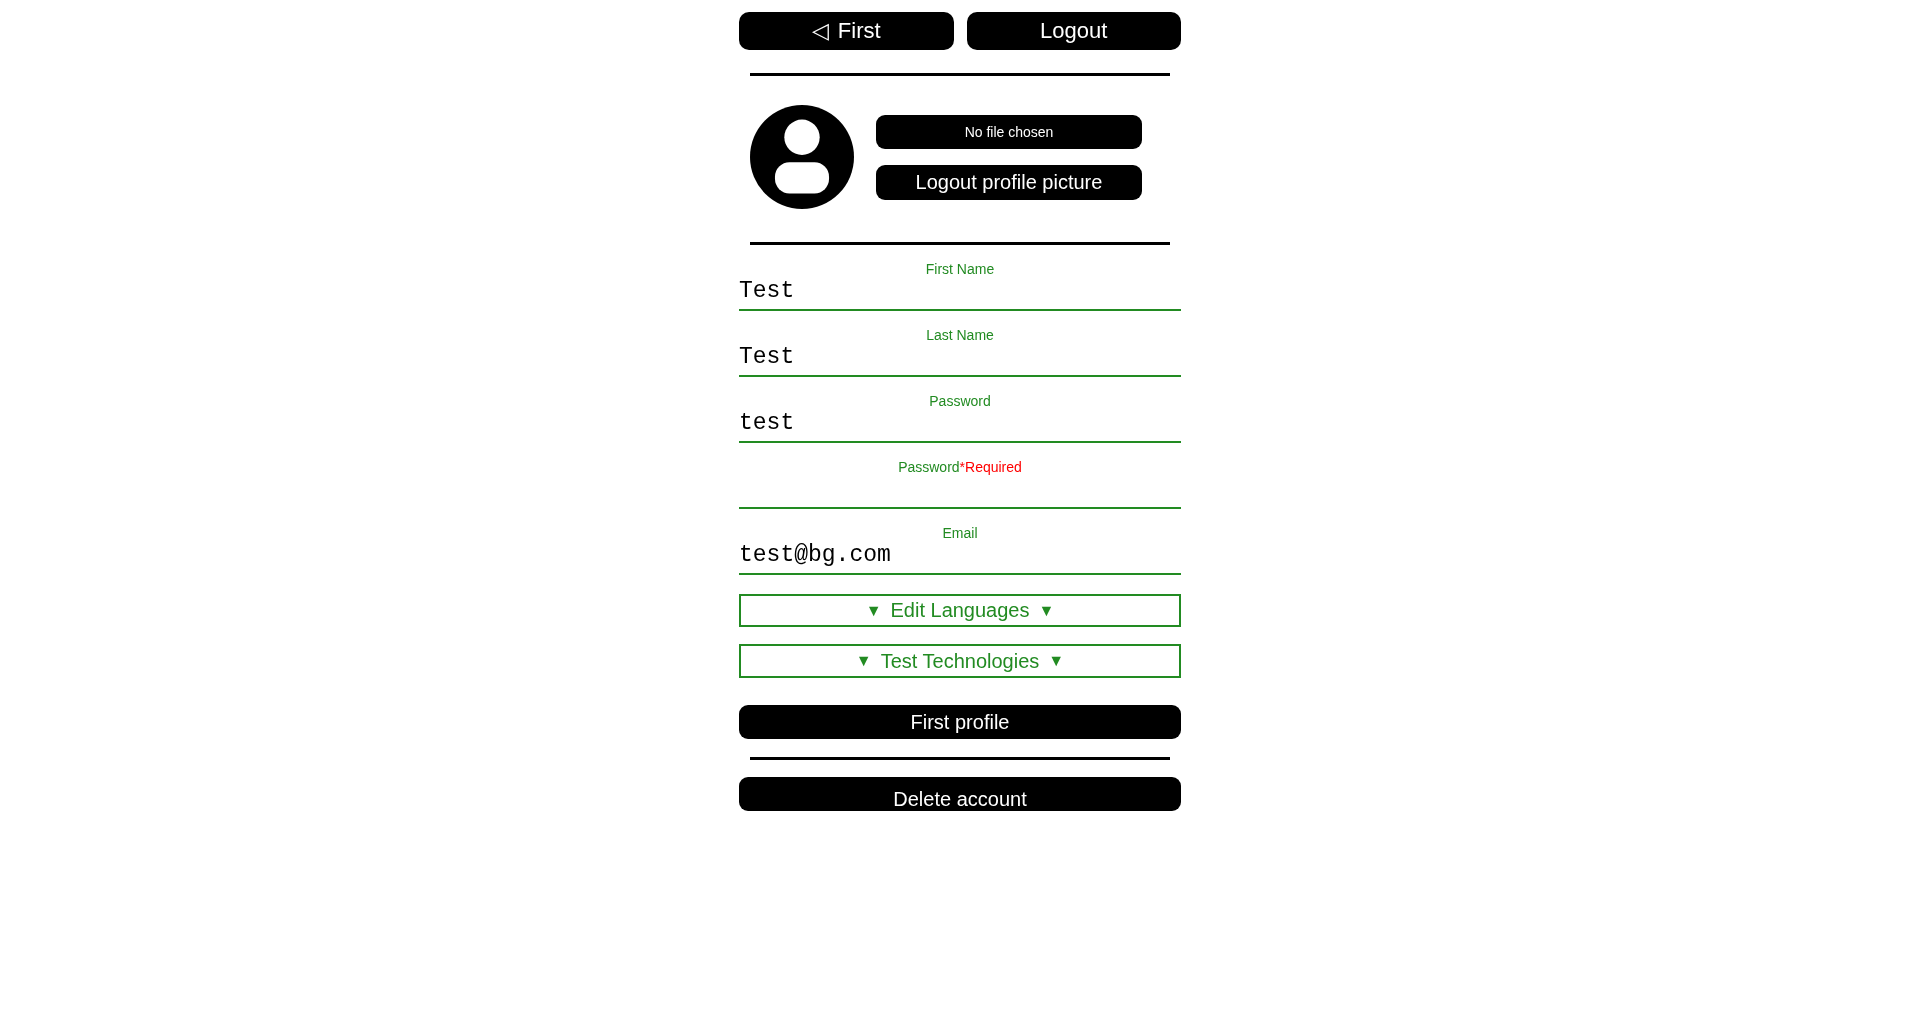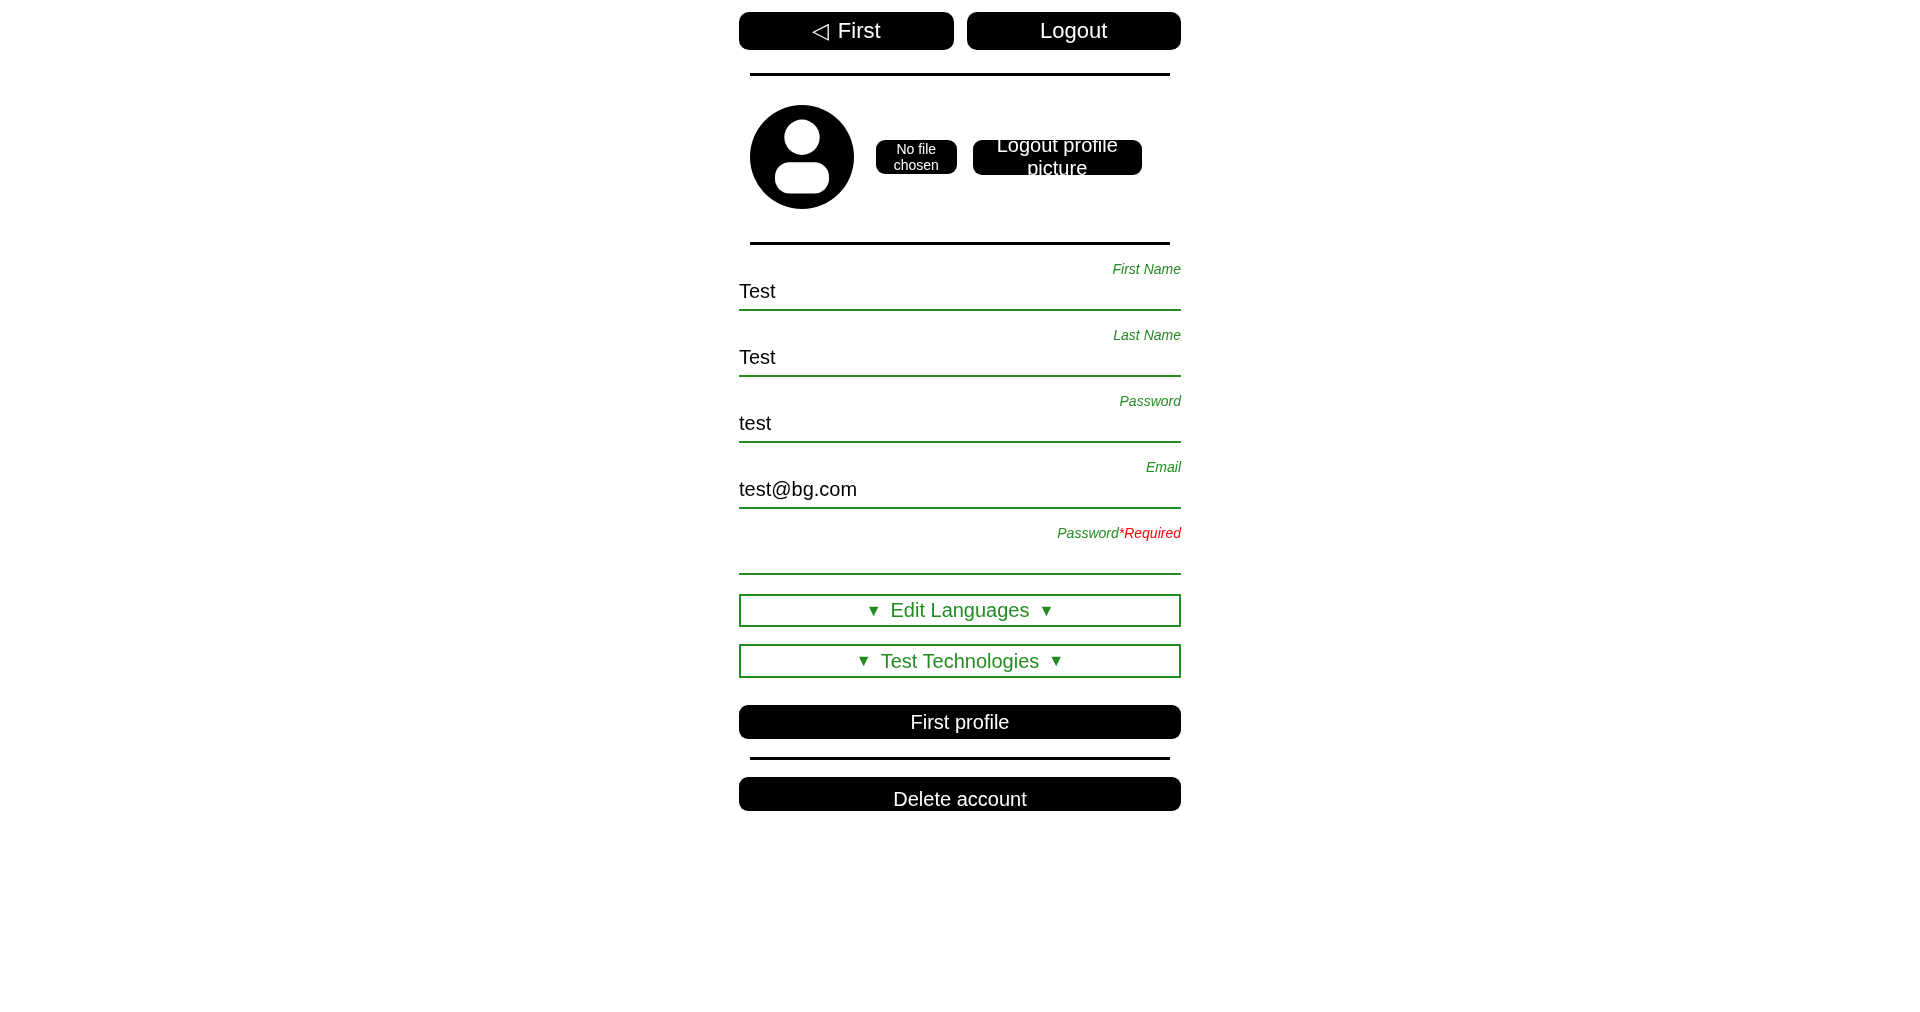--- a/index.html
+++ b/index.html
@@ -60,48 +60,47 @@
   .avatar-row {
     display: flex;
     align-items: center;
     gap: 22px;
     padding-left: 11px;
   }
   .avatar { width: 104px; height: 104px; display: block; }
   .pic-buttons {
     width: 266px;
     display: flex;
-    flex-direction: row;
+    flex-direction: column;
     gap: 16px;
   }
   .file-btn { height: 34px; font-size: 14px; }
   .update-pic-btn { height: 35px; font-size: 20px; }
 
   .field {
     margin-top: 16px;
     border-bottom: 2px solid var(--green);
   }
   .field-label-row {
     display: flex;
-    justify-content: flex-end;
+    justify-content: center;
     align-items: baseline;
     font-size: 14px;
     line-height: 16px;
-    font-style: italic;
   }
   .field-label { color: var(--green); }
   .required-note { color: var(--red); font-size: 14px; }
   .field input {
     display: block;
     width: 100%;
     border: none;
     outline: none;
     background: transparent;
-    font-family: Liberation Sans, sans-serif;
-    font-size: 20px;
+    font-family: Liberation Mono, monospace;
+    font-size: 23px;
     color: #000000;
     height: 32px;
     padding: 0 0 4px 0;
   }
 
   .edit-btn {
     width: 100%;
     height: 33px;
     background: #ffffff;
     border: 2px solid var(--green);
@@ -178,33 +177,33 @@
 
     <div class="field">
       <div class="field-label-row">
         <span class="field-label">Password</span>
       </div>
       <input type="text" value="test" style="">
     </div>
 
     <div class="field">
       <div class="field-label-row">
-        <span class="field-label">Email</span>
-      </div>
-      <input type="text" value="test@bg.com" style="">
-    </div>
-
-    <div class="field">
-      <div class="field-label-row">
         <span class="field-label">Password</span>
         <span class="required-note">*Required</span>
       </div>
       <input type="password" value="" style="">
     </div>
 
+    <div class="field">
+      <div class="field-label-row">
+        <span class="field-label">Email</span>
+      </div>
+      <input type="text" value="test@bg.com" style="">
+    </div>
+
     <button class="edit-btn">
       <span class="chevron">▼</span>
       <span>Edit Languages</span>
       <span class="chevron">▼</span>
     </button>
 
     <button class="edit-btn edit-btn-2">
       <span class="chevron">▼</span>
       <span>Test Technologies</span>
       <span class="chevron">▼</span>

